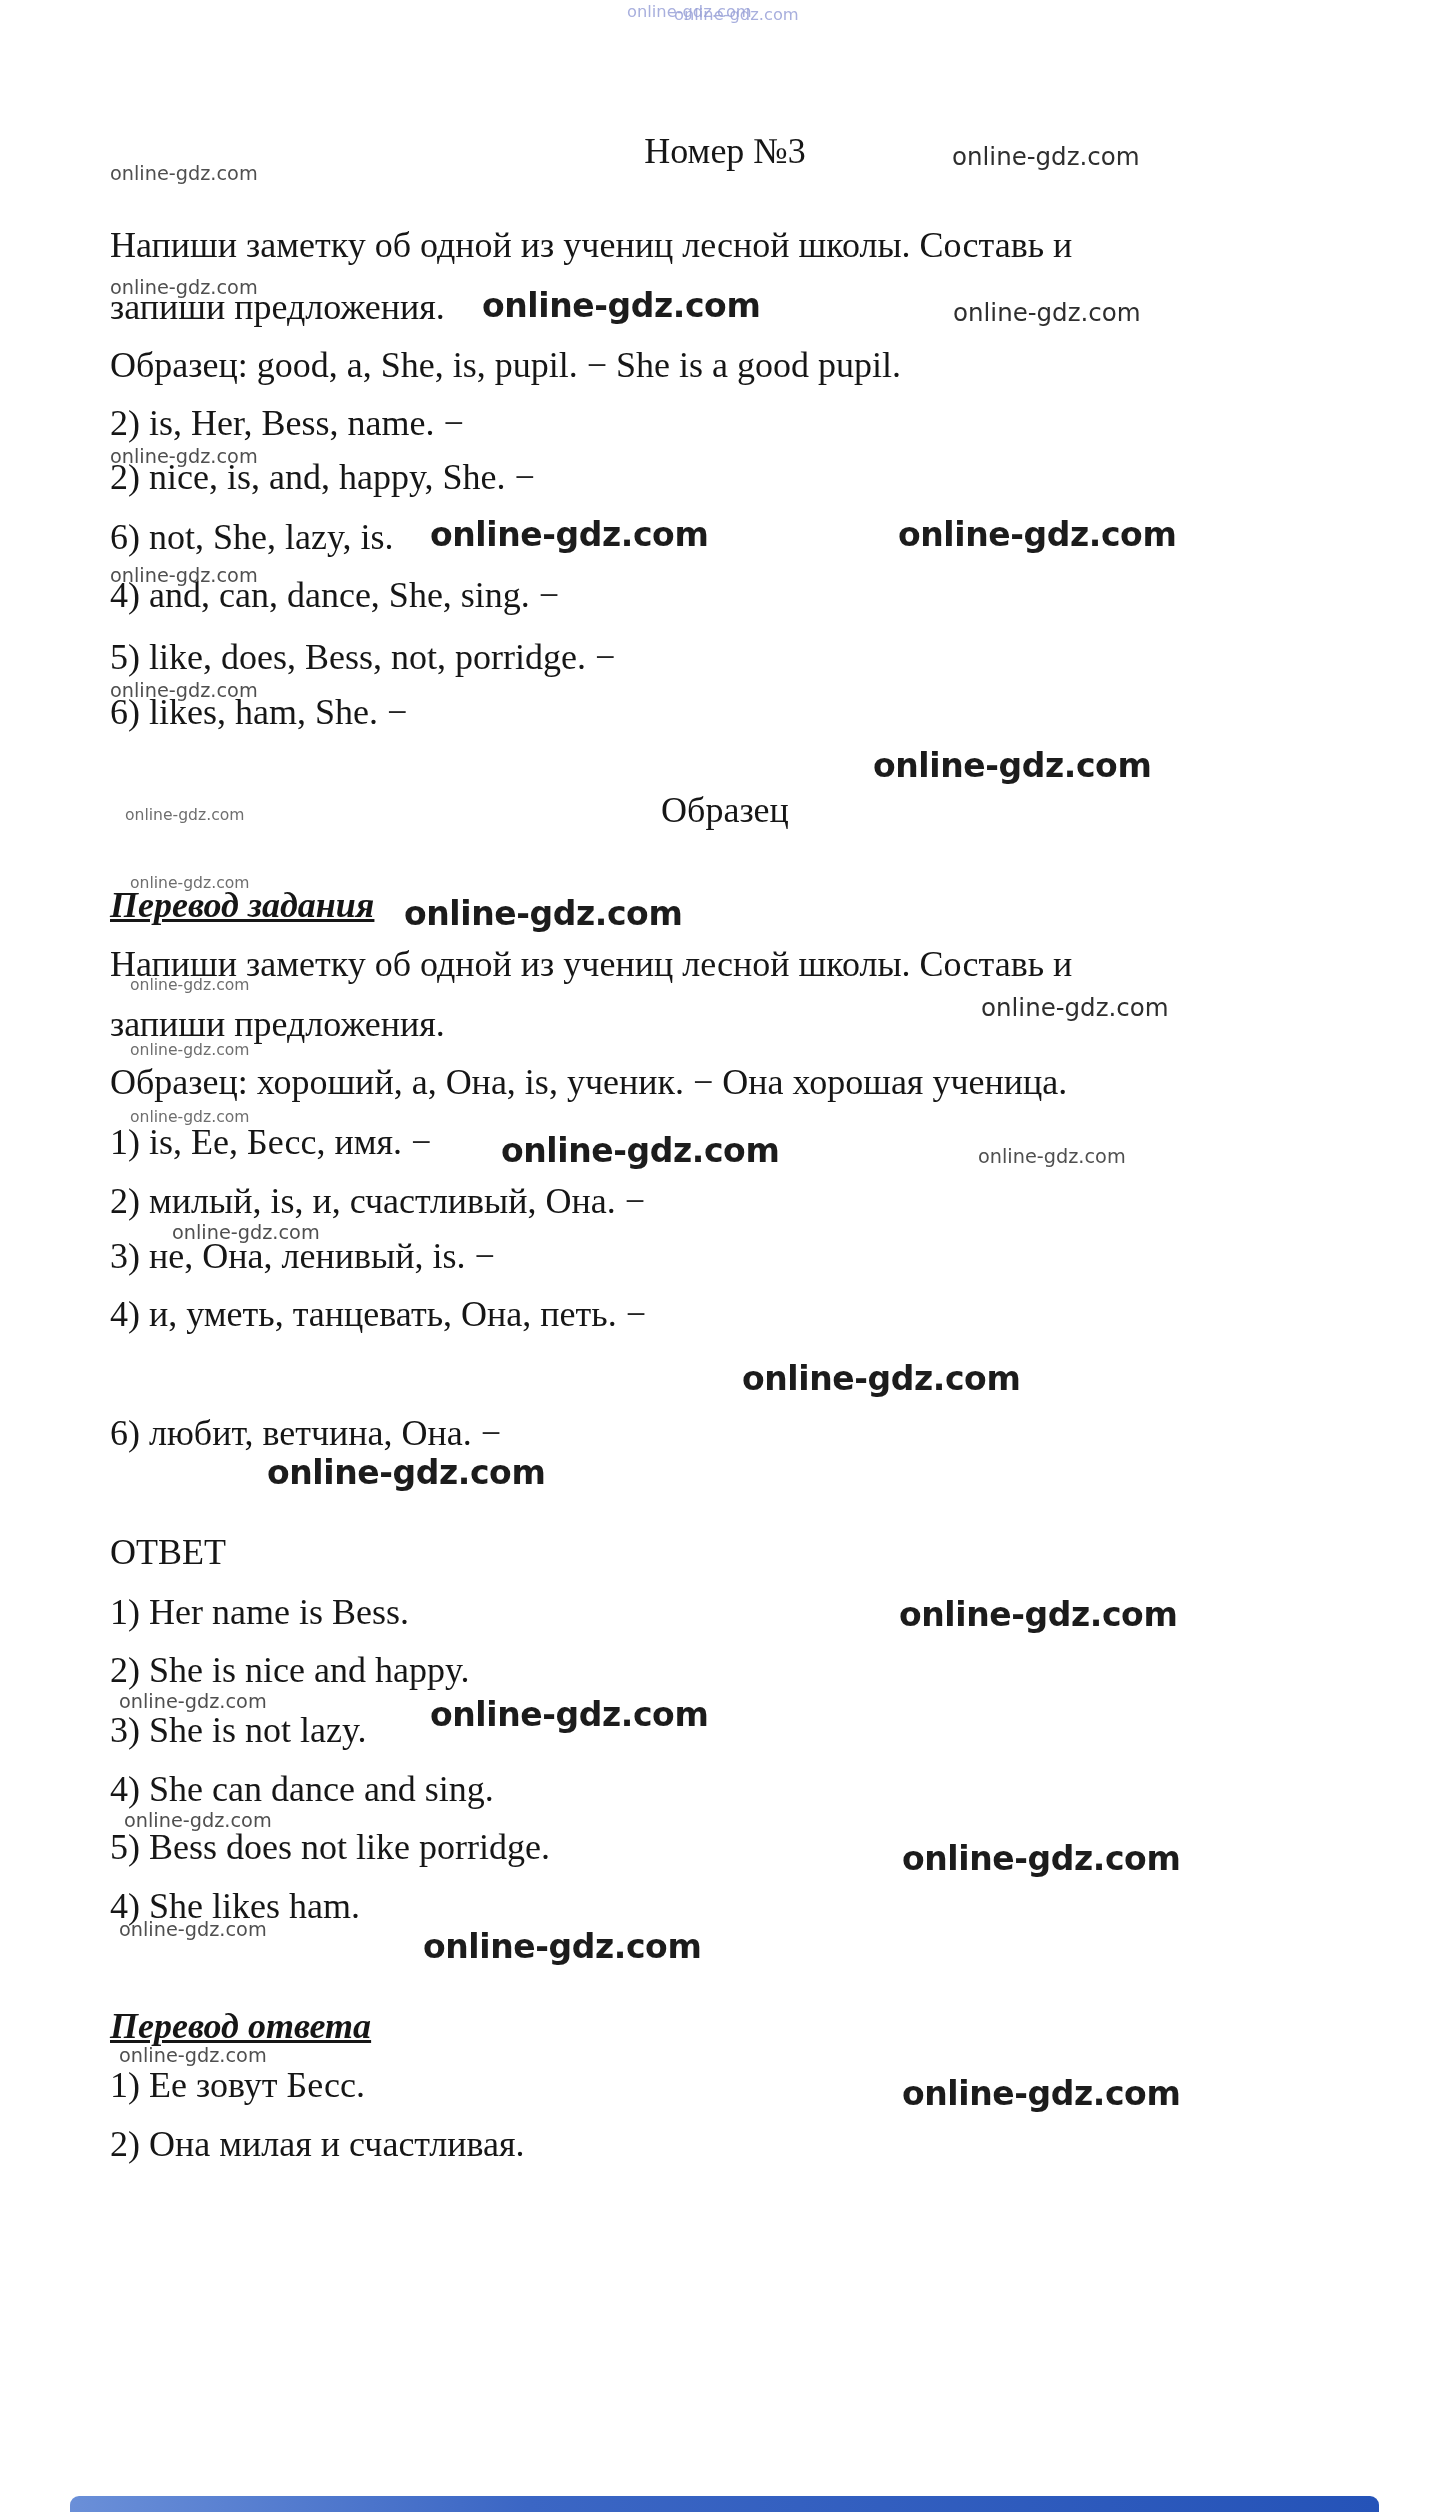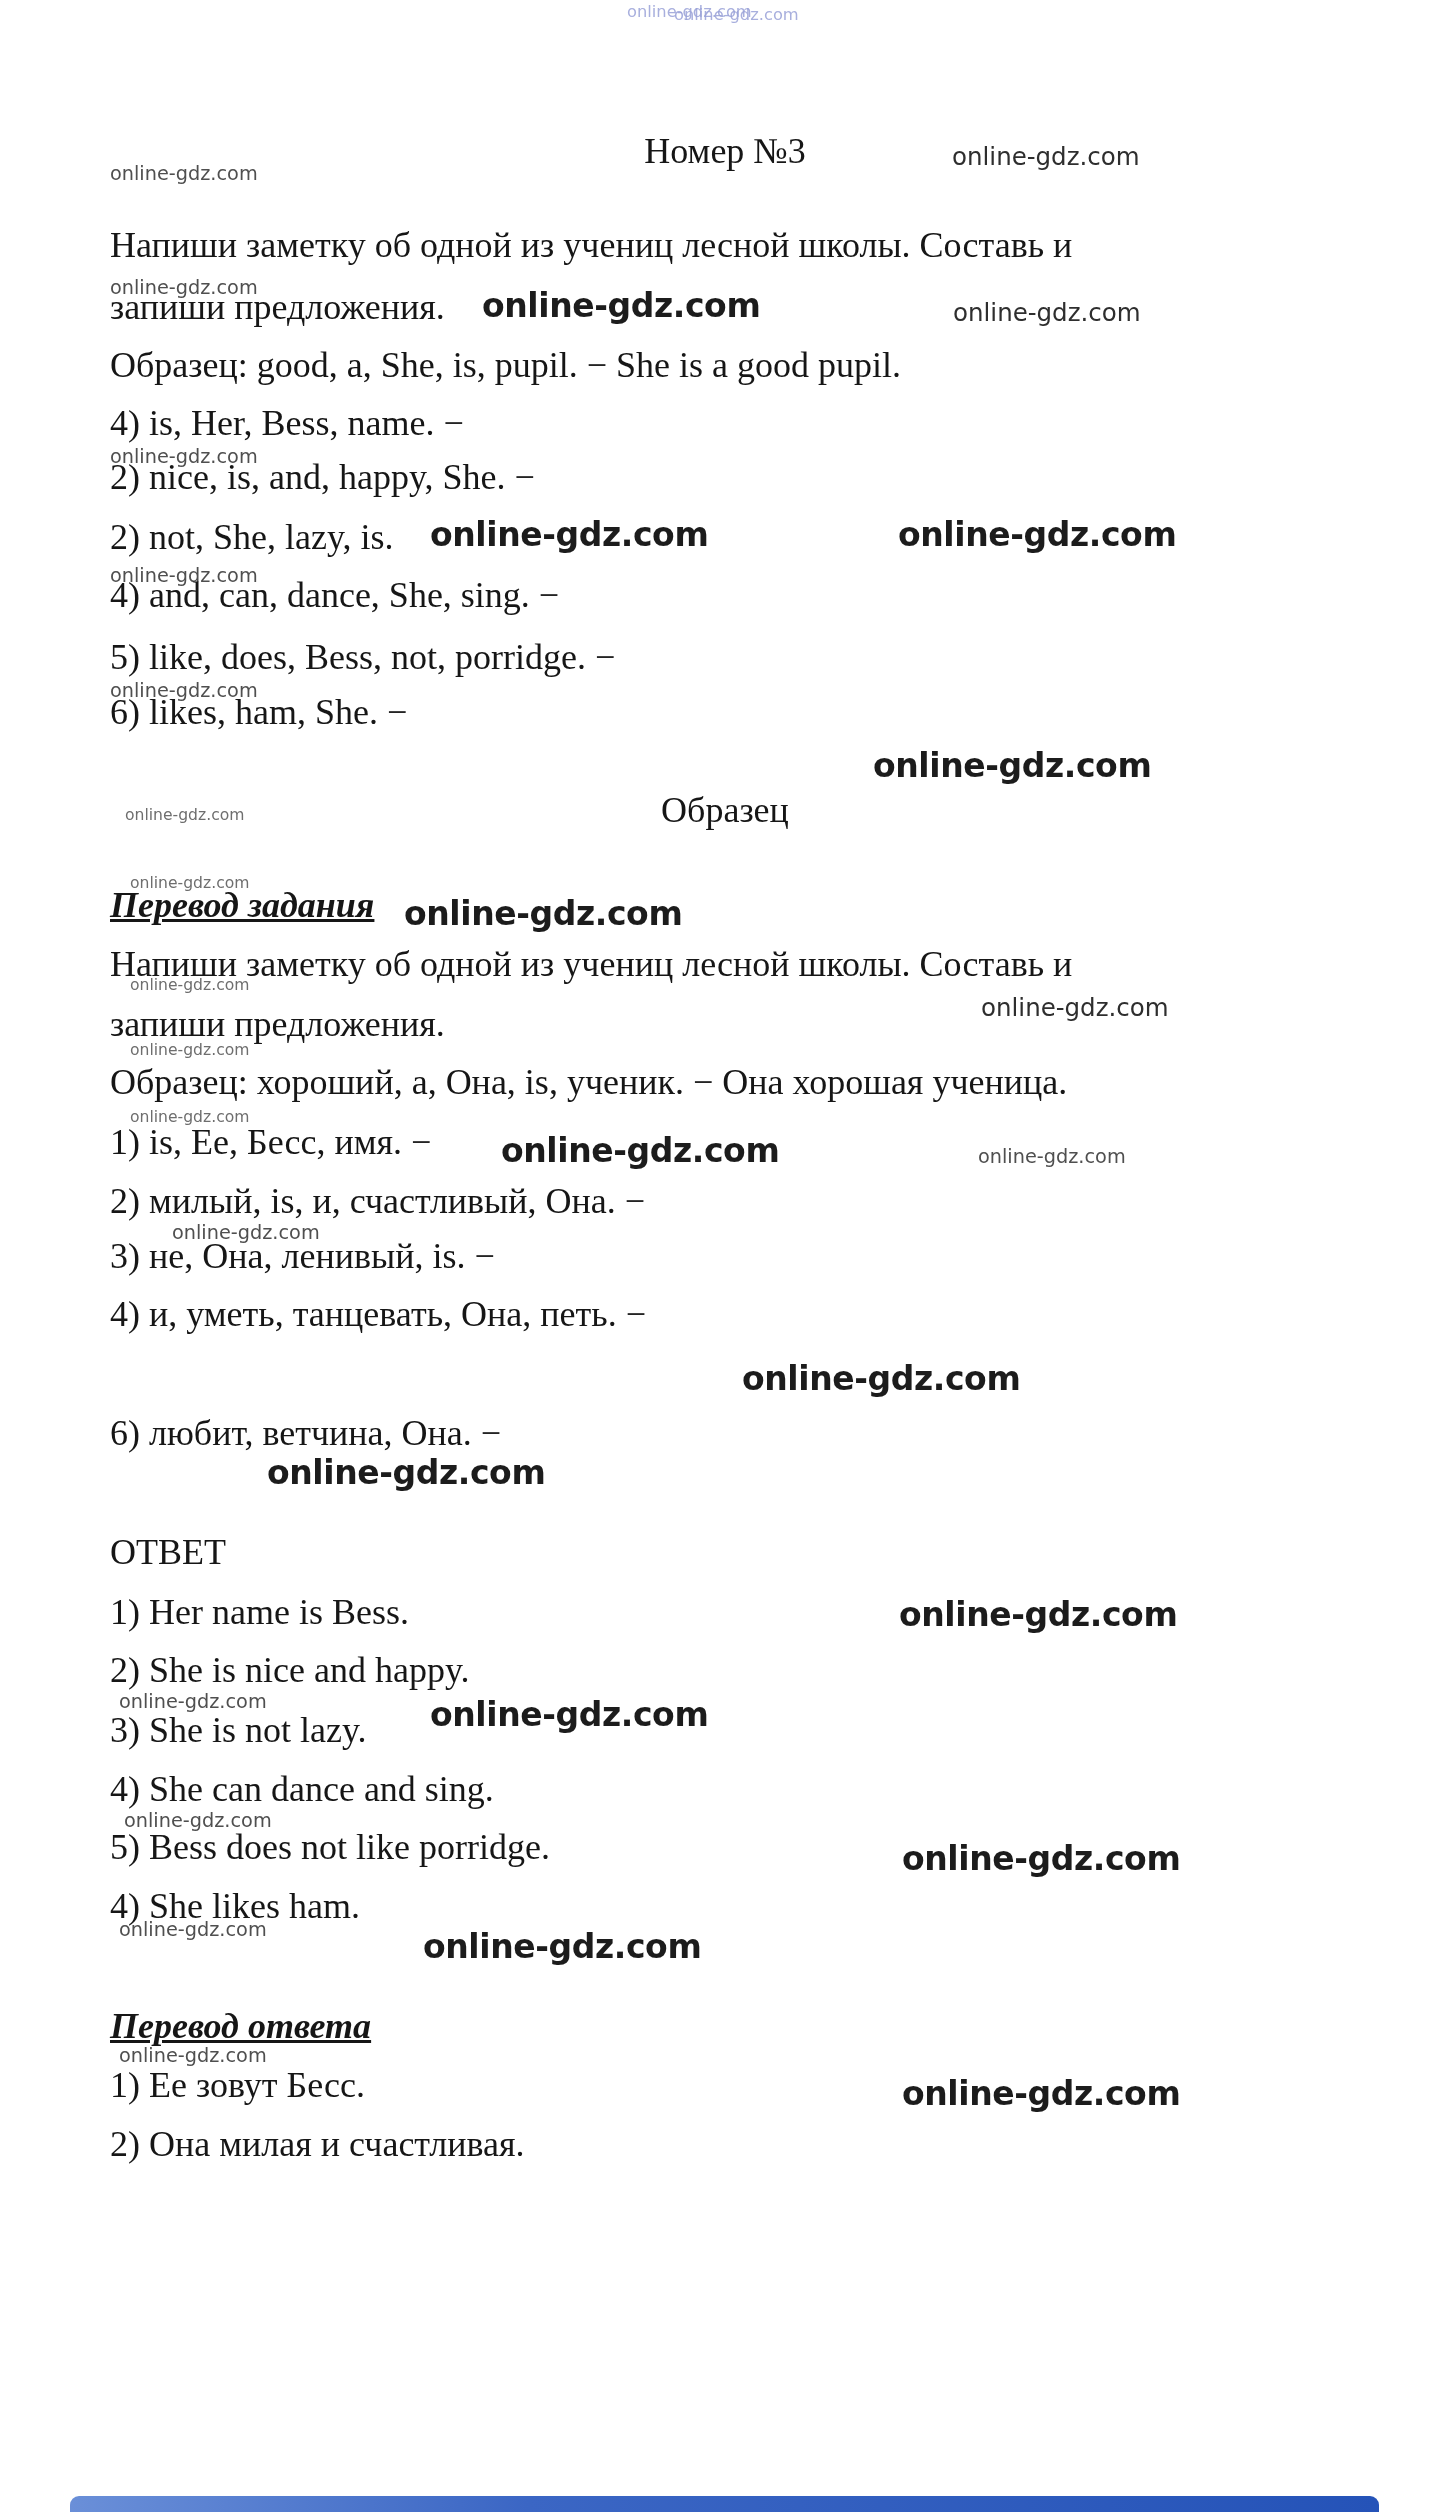--- a/index.html
+++ b/index.html
@@ -86,23 +86,23 @@
   <span class="wm wm-big" style="left:423px;top:1927px">online-gdz.com</span>
   <span class="wm wm-small" style="left:119px;top:2044px">online-gdz.com</span>
   <span class="wm wm-big" style="left:902px;top:2074px">online-gdz.com</span>
 
   <div class="line center-line" style="top:130px">Номер №3</div>
 
   <div class="line" style="top:224px">Напиши заметку об одной из учениц лесной школы. Составь и</div>
   <div class="line" style="top:286px">запиши предложения.</div>
   <div class="line" style="top:344px"><span class="bold">Образец:</span><span> good, a, She, is, pupil. − She is a good pupil.</span></div>
 
-  <div class="line" style="top:402px">4) is, Her, Bess, name. −</div>
+  <div class="line" style="top:402px">2) is, Her, Bess, name. −</div>
   <div class="line" style="top:456px">2) nice, is, and, happy, She. −</div>
-  <div class="line" style="top:516px">2) not, She, lazy, is.</div>
+  <div class="line" style="top:516px">6) not, She, lazy, is.</div>
   <div class="line" style="top:574px">4) and, can, dance, She, sing. −</div>
   <div class="line" style="top:636px">5) like, does, Bess, not, porridge. −</div>
   <div class="line" style="top:691px">6) likes, ham, She. −</div>
 
   <div class="line center-line" style="top:789px">Образец</div>
 
   <div class="line bold-italic" style="top:884px">Перевод задания</div>
   <div class="line" style="top:943px">Напиши заметку об одной из учениц лесной школы. Составь и</div>
   <div class="line" style="top:1003px">запиши предложения.</div>
   <div class="line" style="top:1061px"><span class="bold">Образец:</span><span> хороший, a, Она, is, ученик. − Она хорошая ученица.</span></div>

